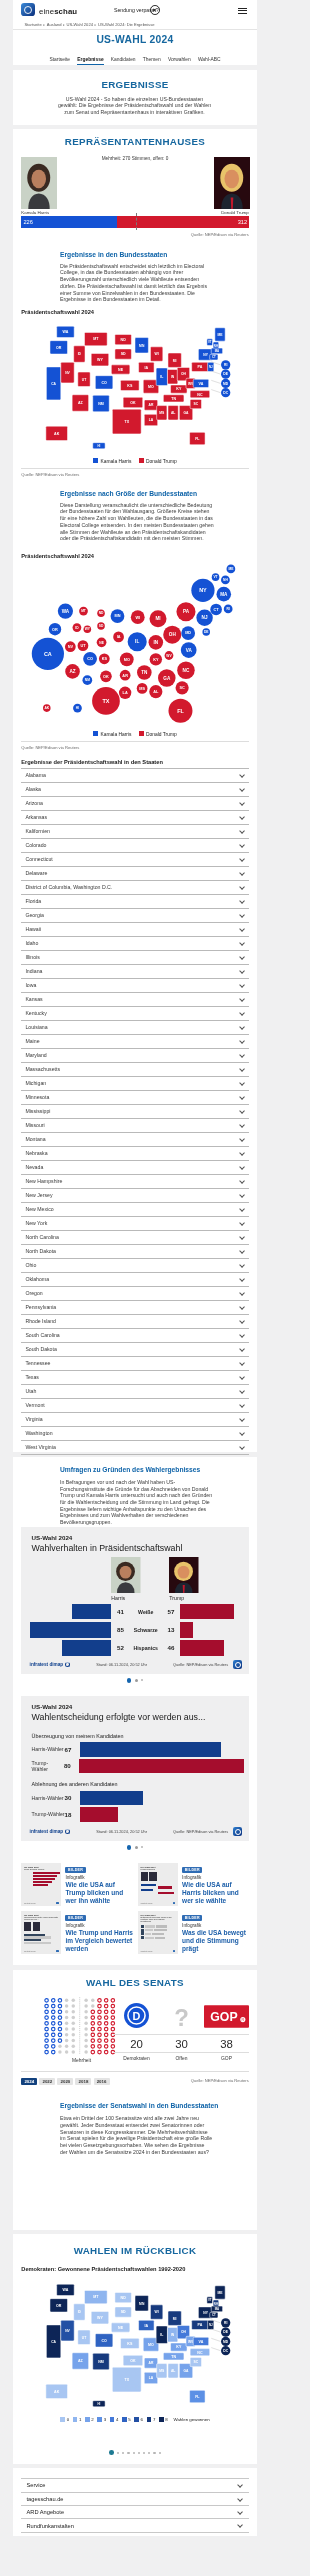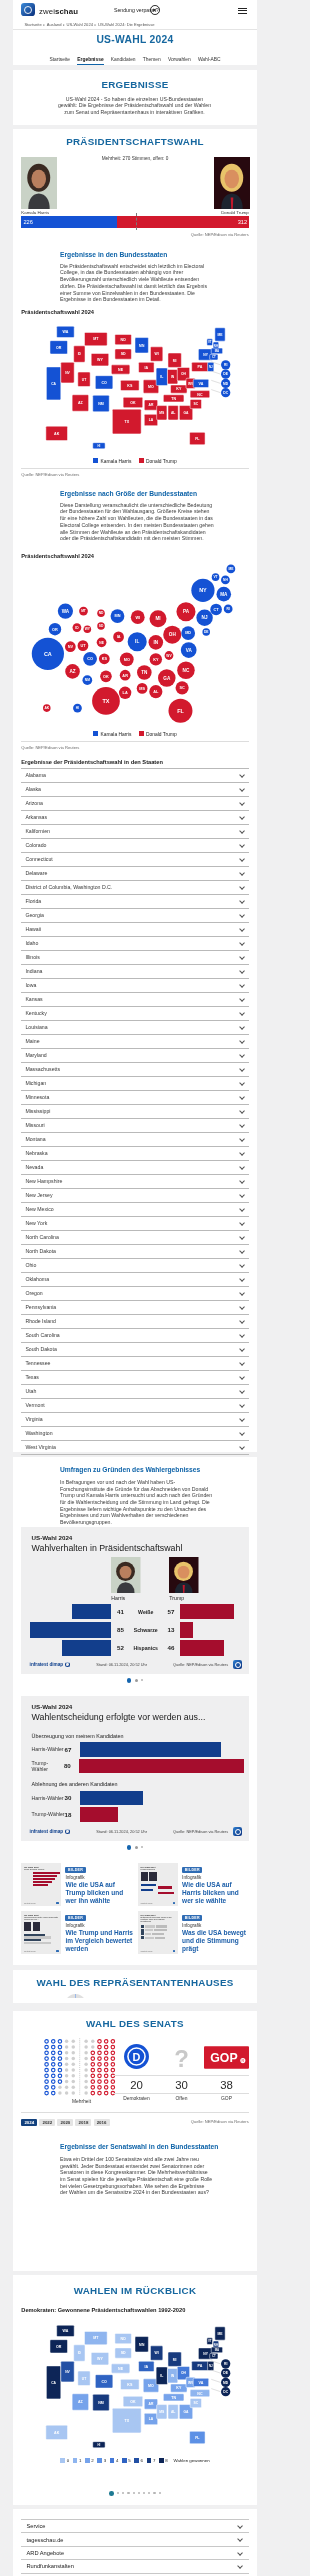--- a/index.html
+++ b/index.html
@@ -78,41 +78,41 @@
 </style>
 </head>
 <body>
 
 <div class="page">
 
   <section class="card" style="height:65px;margin-bottom:4.7px;">
     <div class="abs" style="left:8.3px;top:3.1px;width:13.4px;height:13.4px;border-radius:3.1px;background:linear-gradient(135deg,#3c8ad8,#0a2f7c);">
       <div style="position:absolute;left:2.6px;top:2.6px;width:6.2px;height:6.2px;border:1px solid #fff;border-radius:50%;opacity:.9;"></div>
     </div>
-    <div class="abs brand" style="left:26px;top:6.7px;"><span>zwei</span><b>schau</b></div>
+    <div class="abs brand" style="left:26px;top:6.7px;"><span>eine</span><b>schau</b></div>
     <div class="abs" style="left:101px;top:7.2px;font-size:5.2px;color:#222;">Sendung verpasst?</div>
     <div class="abs" style="left:137px;top:5.2px;width:7.8px;height:7.8px;border:0.8px solid #222;border-radius:50%;text-align:center;line-height:7.8px;font-size:4.1px;color:#222;">▶</div>
     <div class="abs" style="left:225px;top:7.8px;">
       <div style="width:8.8px;height:1px;background:#222;margin-bottom:1.6px;"></div>
       <div style="width:8.8px;height:1px;background:#222;margin-bottom:1.6px;"></div>
       <div style="width:8.8px;height:1px;background:#222;"></div>
     </div>
     <div class="abs crumb" style="left:11.4px;top:22px;" id="breadcrumb"><span>Startseite</span><span class="sep">▸</span><span>Ausland</span><span class="sep">▸</span><span>US-Wahl 2024</span><span class="sep">▸</span><span>US-Wahl 2024: Die Ergebnisse</span></div>
     <div class="abs" style="left:0;right:0;top:29px;border-top:0.5px solid #e4e4e4;"></div>
     <div class="abs blue-h" style="left:0;right:0;top:34px;text-align:center;font-size:10.3px;">US-WAHL 2024</div>
     <div class="abs" style="left:0;right:0;top:53px;text-align:center;" id="tabs"><span class="tab">Startseite</span><span class="tab active">Ergebnisse</span><span class="tab">Kandidaten</span><span class="tab">Themen</span><span class="tab">Vorwahlen</span><span class="tab">Wahl-ABC</span></div>
   </section>
 
   <section class="card" style="height:55px;margin-bottom:4.1px;">
     <div class="abs blue-h" style="left:0;right:0;top:9.3px;text-align:center;font-size:9.8px;">ERGEBNISSE</div>
     <div class="abs body-text" style="left:44px;width:155px;top:26px;text-align:center;">US-Wahl 2024 - So haben die einzelnen US-Bundesstaaten gewählt: Die Ergebnisse der Präsidentschaftswahl und der Wahlen zum Senat und Repräsentantenhaus in interaktiven Grafiken.</div>
   </section>
 
   <section class="card" style="height:1323px;margin-bottom:5.2px;">
-    <div class="abs blue-h" style="left:0;right:0;top:7.2px;text-align:center;font-size:9.8px;">PRÄSIDENTSCHAFTSWAHL</div>
+    <div class="abs blue-h" style="left:0;right:0;top:7.2px;text-align:center;font-size:9.8px;">REPRÄSENTANTENHAUSES</div>
     <div class="abs" style="left:0;right:0;top:27px;text-align:center;font-size:4.7px;color:#333;">Mehrheit: 270 Stimmen, offen: 0</div>
 
     <div class="abs" id="photo-harris" style="left:8.3px;top:28px;width:36px;height:52px;"><svg width="100%" height="100%" viewBox="0 0 69 100" preserveAspectRatio="none">
           <rect width="69" height="100" fill="#c9d2c6"></rect>
           <ellipse cx="34" cy="40" rx="22" ry="27" fill="#3a2a22"></ellipse>
           <path d="M14 100 Q14 72 34 70 Q55 72 55 100 Z" fill="#3a3a3e"></path>
           <ellipse cx="34" cy="42" rx="14" ry="18" fill="#b97f5e"></ellipse>
           <path d="M16 34 Q20 14 36 16 Q54 18 52 36 Q48 22 34 24 Q22 24 16 34 Z" fill="#3a2a22"></path>
         </svg></div>
     <div class="abs" id="photo-trump" style="left:201px;top:28px;width:36px;height:52px;"><svg width="100%" height="100%" viewBox="0 0 69 100" preserveAspectRatio="none">
@@ -992,27 +992,20 @@
           </div>
       </div>
       <div class="t-body">
         <span class="badge">BILDER</span>
         <div class="tkick">Infografik</div>
         <div class="ttitle">Was die USA bewegt und die Stimmung prägt</div>
       </div>
     </div>
   </section>
 
-  <section class="card" style="height:33px;margin-bottom:7.8px;">
-    <div class="abs blue-h" style="left:0;right:0;top:7.2px;text-align:center;font-size:9.8px;">WAHL DES REPRÄSENTANTENHAUSES</div>
-    <div class="abs" style="left:50px;top:24px;width:25px;height:4.1px;overflow:hidden;">
-      <div style="width:25px;height:15.5px;border-radius:50% 50% 0 0/100% 100% 0 0;background:#e0e0e0;"></div>
-      <div style="position:absolute;left:12px;top:0;width:1px;height:4.1px;background:#9db9e8;"></div>
-    </div>
-  </section>
 
   <section class="card" style="height:260px;margin-bottom:4.1px;">
     <div class="abs blue-h" style="left:0;right:0;top:7.2px;text-align:center;font-size:9.8px;">WAHL DES SENATS</div>
     <svg class="abs" id="sdots" style="left:31px;top:27px;" width="75" height="58" viewBox="0 0 146 112">
         <circle cx="5" cy="6" r="3.4" fill="#fff" stroke="#1452d4" stroke-width="2.2"></circle>
         <circle cx="5" cy="17.2" r="3.4" fill="#fff" stroke="#1452d4" stroke-width="2.2"></circle>
         <circle cx="5" cy="28.4" r="3.4" fill="#fff" stroke="#1452d4" stroke-width="2.2"></circle>
         <circle cx="5" cy="39.599999999999994" r="3.4" fill="#fff" stroke="#1452d4" stroke-width="2.2"></circle>
         <circle cx="5" cy="50.8" r="3.4" fill="#fff" stroke="#1452d4" stroke-width="2.2"></circle>
         <circle cx="5" cy="62" r="3.4" fill="#fff" stroke="#1452d4" stroke-width="2.2"></circle>

